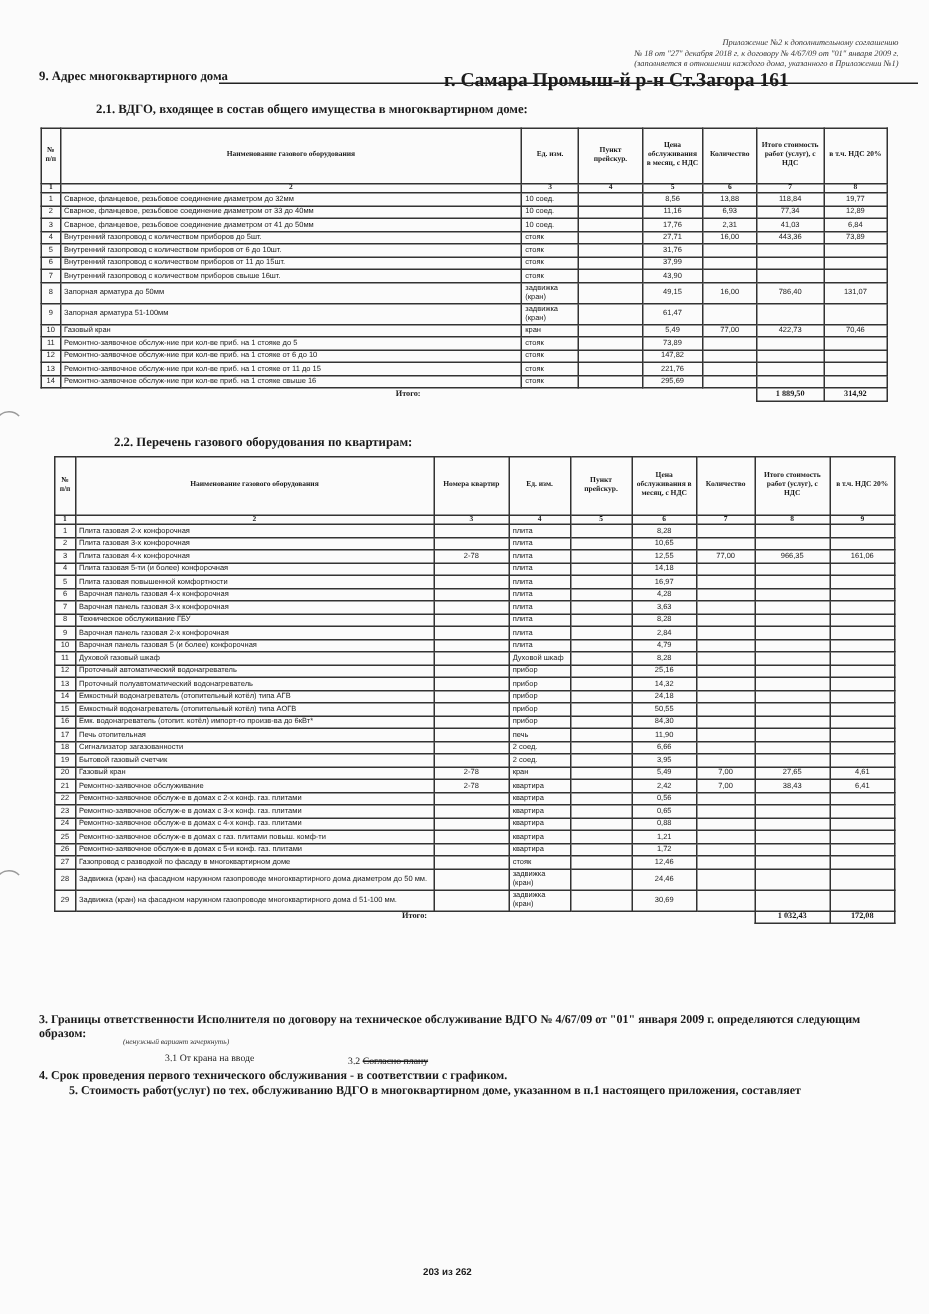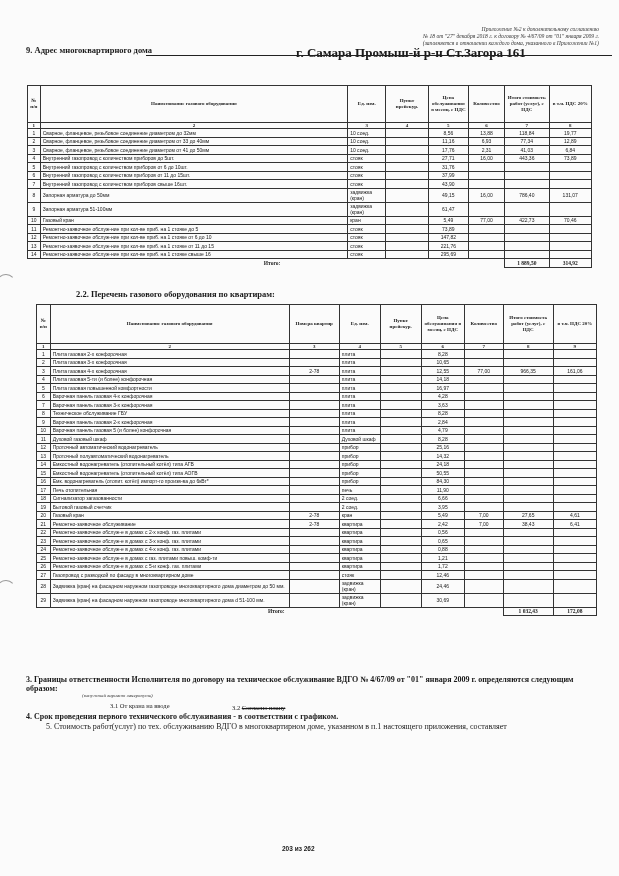--- a/index.html
+++ b/index.html
@@ -22,21 +22,21 @@
   .itogo-row td{border:none;}
   .itogo{font-family:"Liberation Serif",serif;font-weight:bold;font-size:5.5px;text-align:center;}
   .tot{border:0.8px solid #333 !important;font-family:"Liberation Serif",serif;font-weight:bold;text-align:center;font-size:5.5px;}
   .sec22{position:absolute;left:76px;top:289px;font-size:8.5px;font-weight:bold;}
   .p3{position:absolute;left:26px;top:675px;font-size:8px;font-weight:bold;width:580px;line-height:9px;}
   .p3note{position:absolute;left:82px;top:693px;font-size:5px;font-style:italic;color:#333;}
   .p31{position:absolute;left:110px;top:702px;font-size:6.5px;}
   .p32{position:absolute;left:232px;top:704px;font-size:6.5px;}
   .p32 .strike{text-decoration:line-through;}
   .p4{position:absolute;left:26px;top:712px;font-size:8px;font-weight:bold;}
-  .p5{position:absolute;left:26px;top:722px;font-size:8px;font-weight:normal;padding-left:20px;}
+  .p5{position:absolute;left:26px;top:722px;font-size:8px;font-weight:bold;padding-left:20px;}
   .sum-line{position:absolute;left:80px;top:733px;font-size:8px;width:540px;}
   .blank{display:inline-block;border-bottom:1px solid #222;text-align:center;font-weight:bold;}
   .footer{position:absolute;left:282px;top:845px;font-family:"Liberation Sans",sans-serif;font-size:6.5px;font-weight:bold;}
   .punch{position:absolute;width:18px;height:18px;border:1.5px solid #999;border-radius:50%;border-right-color:transparent;border-bottom-color:transparent;}
 </style>
 </head>
 <body>
 
 <div class="page">
   <div class="punch" style="left:-4px;top:274px;"></div>
@@ -46,20 +46,21 @@
     <div>Приложение №2 к дополнительному соглашению</div>
     <div>№ 18 от "27" декабря 2018 г. к договору № 4/67/09 от "01" января 2009 г.</div>
     <div>(заполняется в отношении каждого дома, указанного в Приложении №1)</div>
   </div>
 
   <div class="line1">
     <span>9. Адрес многоквартирного дома</span>
     <span class="addr">г. Самара Промыш-й р-н Ст.Загора 161</span>
     <div class="rule"></div>
   </div>
+  <div class="line21">2.1. ВДГО, входящее в состав общего имущества в многоквартирном доме:</div>
 
   <table class="t1" id="t1">
     <colgroup>
       <col style="width:12px">
         <col style="width:290px">
         <col style="width:36px">
         <col style="width:40px">
         <col style="width:38px">
         <col style="width:34px">
         <col style="width:42px">

